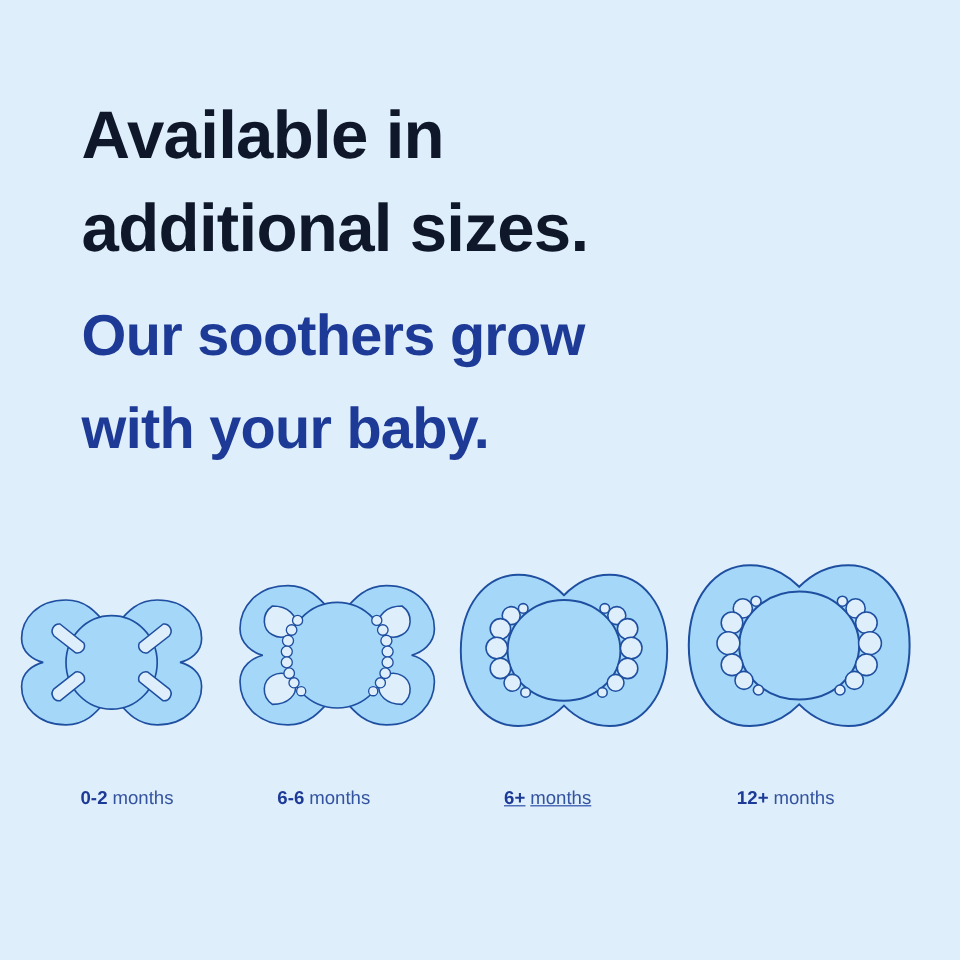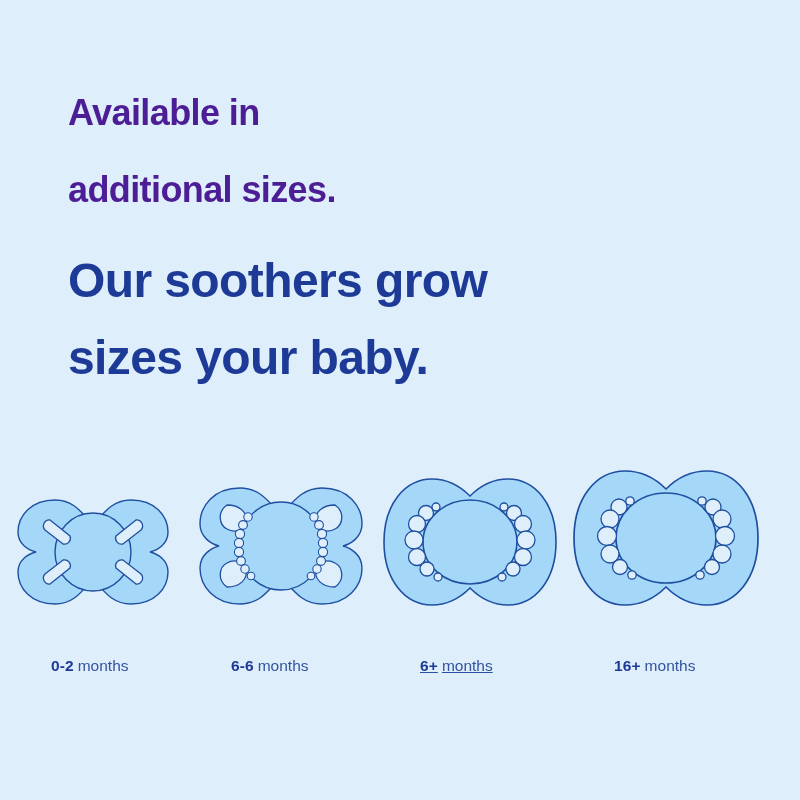--- a/index.html
+++ b/index.html
@@ -22,22 +22,22 @@
   }
 
   
   .headings {
     position: absolute;
     left: 68px;
     top: 74px;
     width: 620px;
   }
   .headline-light {
-    color: #4c1d95;
-    font-size: 36px;
+    color: #0f172a;
+    font-size: 56px;
     line-height: 77px;
     font-weight: 700;
     letter-spacing: -0.6px;
     margin: 0;
     white-space: pre-line;
   }
   .headline-dark {
     color: #1d3a97;
     font-size: 48px;
     line-height: 77px;
@@ -94,21 +94,21 @@
 </style>
 </head>
 <body>
 
 <div id="page">
 
   <div class="headings">
     <h1 class="headline-light">Available in
 additional sizes.</h1>
     <h2 class="headline-dark">Our soothers grow
-sizes your baby.</h2>
+with your baby.</h2>
   </div>
 
   <div class="soother-row">
 
     <div class="soother-cell" style="left:13px; width:160px;">
       <svg width="158" height="112" viewBox="0 0 158 112">
         <g fill="#a5d8f8" stroke="#1f4fa0" stroke-width="1.4">
 
           <path d="M41 4
                    C 60 4, 68 17, 79 29
@@ -246,27 +246,27 @@
           <circle cx="154" cy="68" r="9.5"></circle>
           <circle cx="151" cy="86" r="9"></circle>
           <circle cx="141" cy="99" r="7.5"></circle>
           <circle cx="129" cy="107" r="4.2"></circle>
         </g>
       </svg>
     </div>
   </div>
 
   <div class="label-row">
-    <div class="size-label" style="left:51px;">
+    <div class="size-label" style="left:67px;">
       <span class="age">0-2</span><span class="unit">months</span>
     </div>
     <div class="size-label" style="left:231px;">
       <span class="age">6-6</span><span class="unit">months</span>
     </div>
     <div class="size-label" style="left:420px;text-decoration:underline;">
       <span class="age">6+</span><span class="unit">months</span>
     </div>
     <div class="size-label" style="left:614px;">
-      <span class="age">16+</span><span class="unit">months</span>
+      <span class="age">12+</span><span class="unit">months</span>
     </div>
   </div>
 
 </div>
 
 </body></html>

